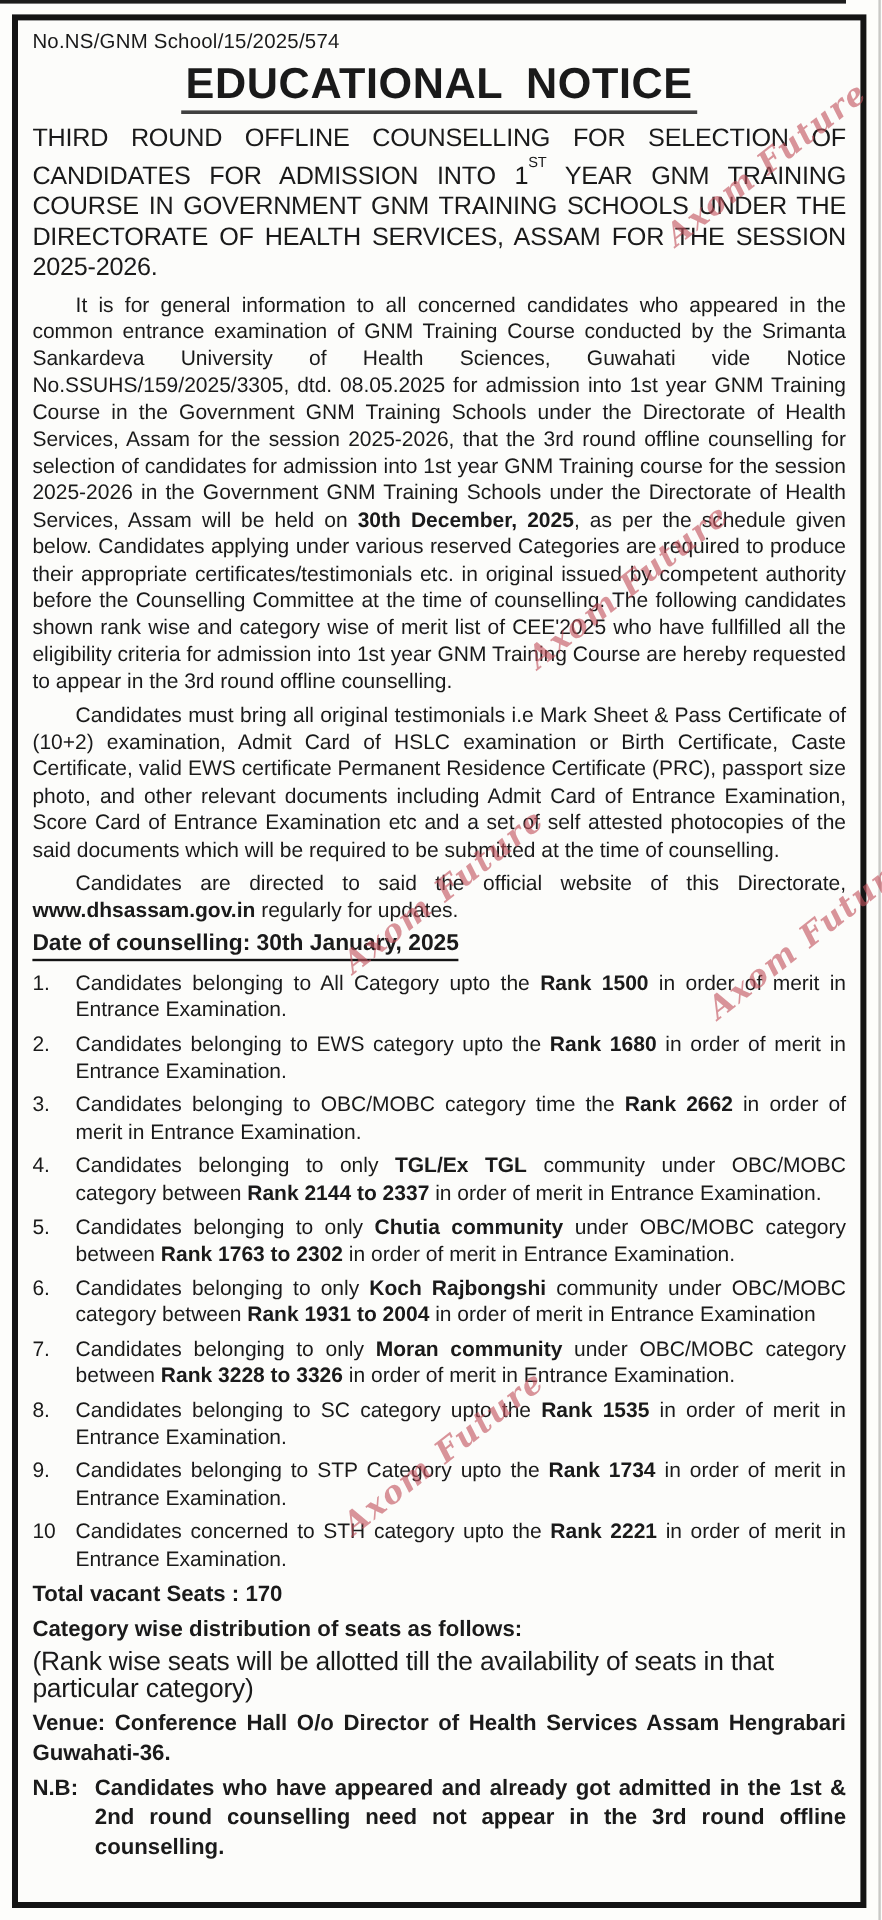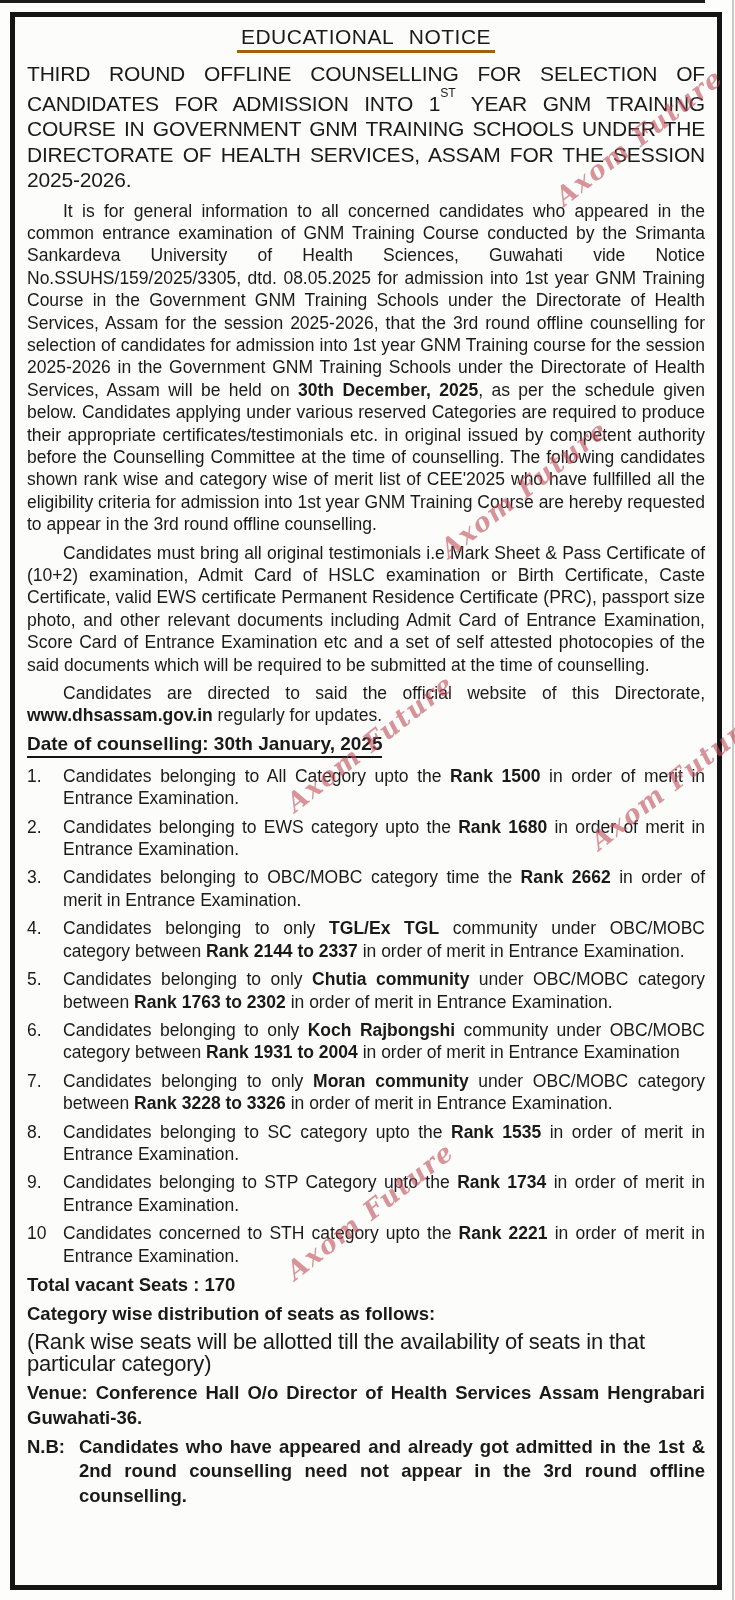--- a/index.html
+++ b/index.html
@@ -16,22 +16,22 @@
   .scan-right-line{position:absolute;right:1px;top:0;width:2px;height:1600px;background:#c9c9c6;}
   .frame{
     position:absolute;left:10px;top:12px;width:712px;height:1578px;
     border:5px solid #141414;background:#fcfcfa;box-sizing:border-box;
     overflow:hidden;
   }
   .content{position:relative;padding:6px 12px 70px 12px;}
   .ref-line{font-size:17px;letter-spacing:.2px;margin:2px 0 4px 0;}
   .title-wrap{text-align:center;margin:2px 0 8px 0;}
   .title{
-    display:inline-block;font-size:21px;font-weight:normal;letter-spacing:.5px;
-    word-spacing:9px;border-bottom:3px solid #a16207;padding:0 4px 1px 4px;
+    display:inline-block;font-size:36px;font-weight:bold;letter-spacing:.5px;
+    word-spacing:9px;border-bottom:3px solid #404040;padding:0 4px 1px 4px;
   }
   .subject{
     font-size:21px;font-weight:normal;line-height:25.5px;text-align:justify;
     letter-spacing:-0.2px;margin:0 0 7px 0;
   }
   .subject sup{font-size:0.58em;position:relative;top:-0.42em;}
   p.body-par{
     font-size:17.5px;line-height:22.4px;text-align:justify;
     margin:0 0 6px 0;text-indent:36px;
   }
@@ -61,20 +61,21 @@
 </head>
 <body style="color: rgb(26, 26, 26);">
 
 <div class="page">
   <div class="scan-top-strip"></div>
   <div class="scan-right-line"></div>
 
   <div class="frame" style="border-color: rgb(20, 20, 20); background: rgb(252, 252, 250);">
     <div class="content">
 
+      <div class="ref-line">No.NS/GNM School/15/2025/574</div>
 
       <div class="title-wrap">
         <span class="title">EDUCATIONAL NOTICE</span>
       </div>
 
       <div class="subject"><span>THIRD ROUND OFFLINE COUNSELLING FOR SELECTION OF CANDIDATES FOR ADMISSION INTO 1</span><sup>ST</sup><span> YEAR GNM TRAINING COURSE IN GOVERNMENT GNM TRAINING SCHOOLS UNDER THE DIRECTORATE OF HEALTH SERVICES, ASSAM FOR THE SESSION 2025-2026.</span></div>
 
       <p class="body-par"><span>It is for general information to all concerned candidates who appeared in the common entrance examination of GNM Training Course conducted by the Srimanta Sankardeva University of Health Sciences, Guwahati vide Notice No.SSUHS/159/2025/3305, dtd. 08.05.2025 for admission into 1st year GNM Training Course in the Government GNM Training Schools under the Directorate of Health Services, Assam for the session 2025-2026, that the 3rd round offline counselling for selection of candidates for admission into 1st year GNM Training course for the session 2025-2026 in the Government GNM Training Schools under the Directorate of Health Services, Assam will be held on </span><b>30th December, 2025</b><span>, as per the schedule given below. Candidates applying under various reserved Categories are required to produce their appropriate certificates/testimonials etc. in original issued by competent authority before the Counselling Committee at the time of counselling. The following candidates shown rank wise and category wise of merit list of CEE'2025 who have fullfilled all the eligibility criteria for admission into 1st year GNM Training Course are hereby requested to appear in the 3rd round offline counselling.</span></p>
       <p class="body-par"><span>Candidates must bring all original testimonials i.e Mark Sheet &amp; Pass Certificate of (10+2) examination, Admit Card of HSLC examination or Birth Certificate, Caste Certificate, valid EWS certificate Permanent Residence Certificate (PRC), passport size photo, and other relevant documents including Admit Card of Entrance Examination, Score Card of Entrance Examination etc and a set of self attested photocopies of the said documents which will be required to be submitted at the time of counselling.</span></p>
       <p class="body-par"><span>Candidates are directed to said the official website of this Directorate, </span><b>www.dhsassam.gov.in</b><span> regularly for updates.</span></p>

